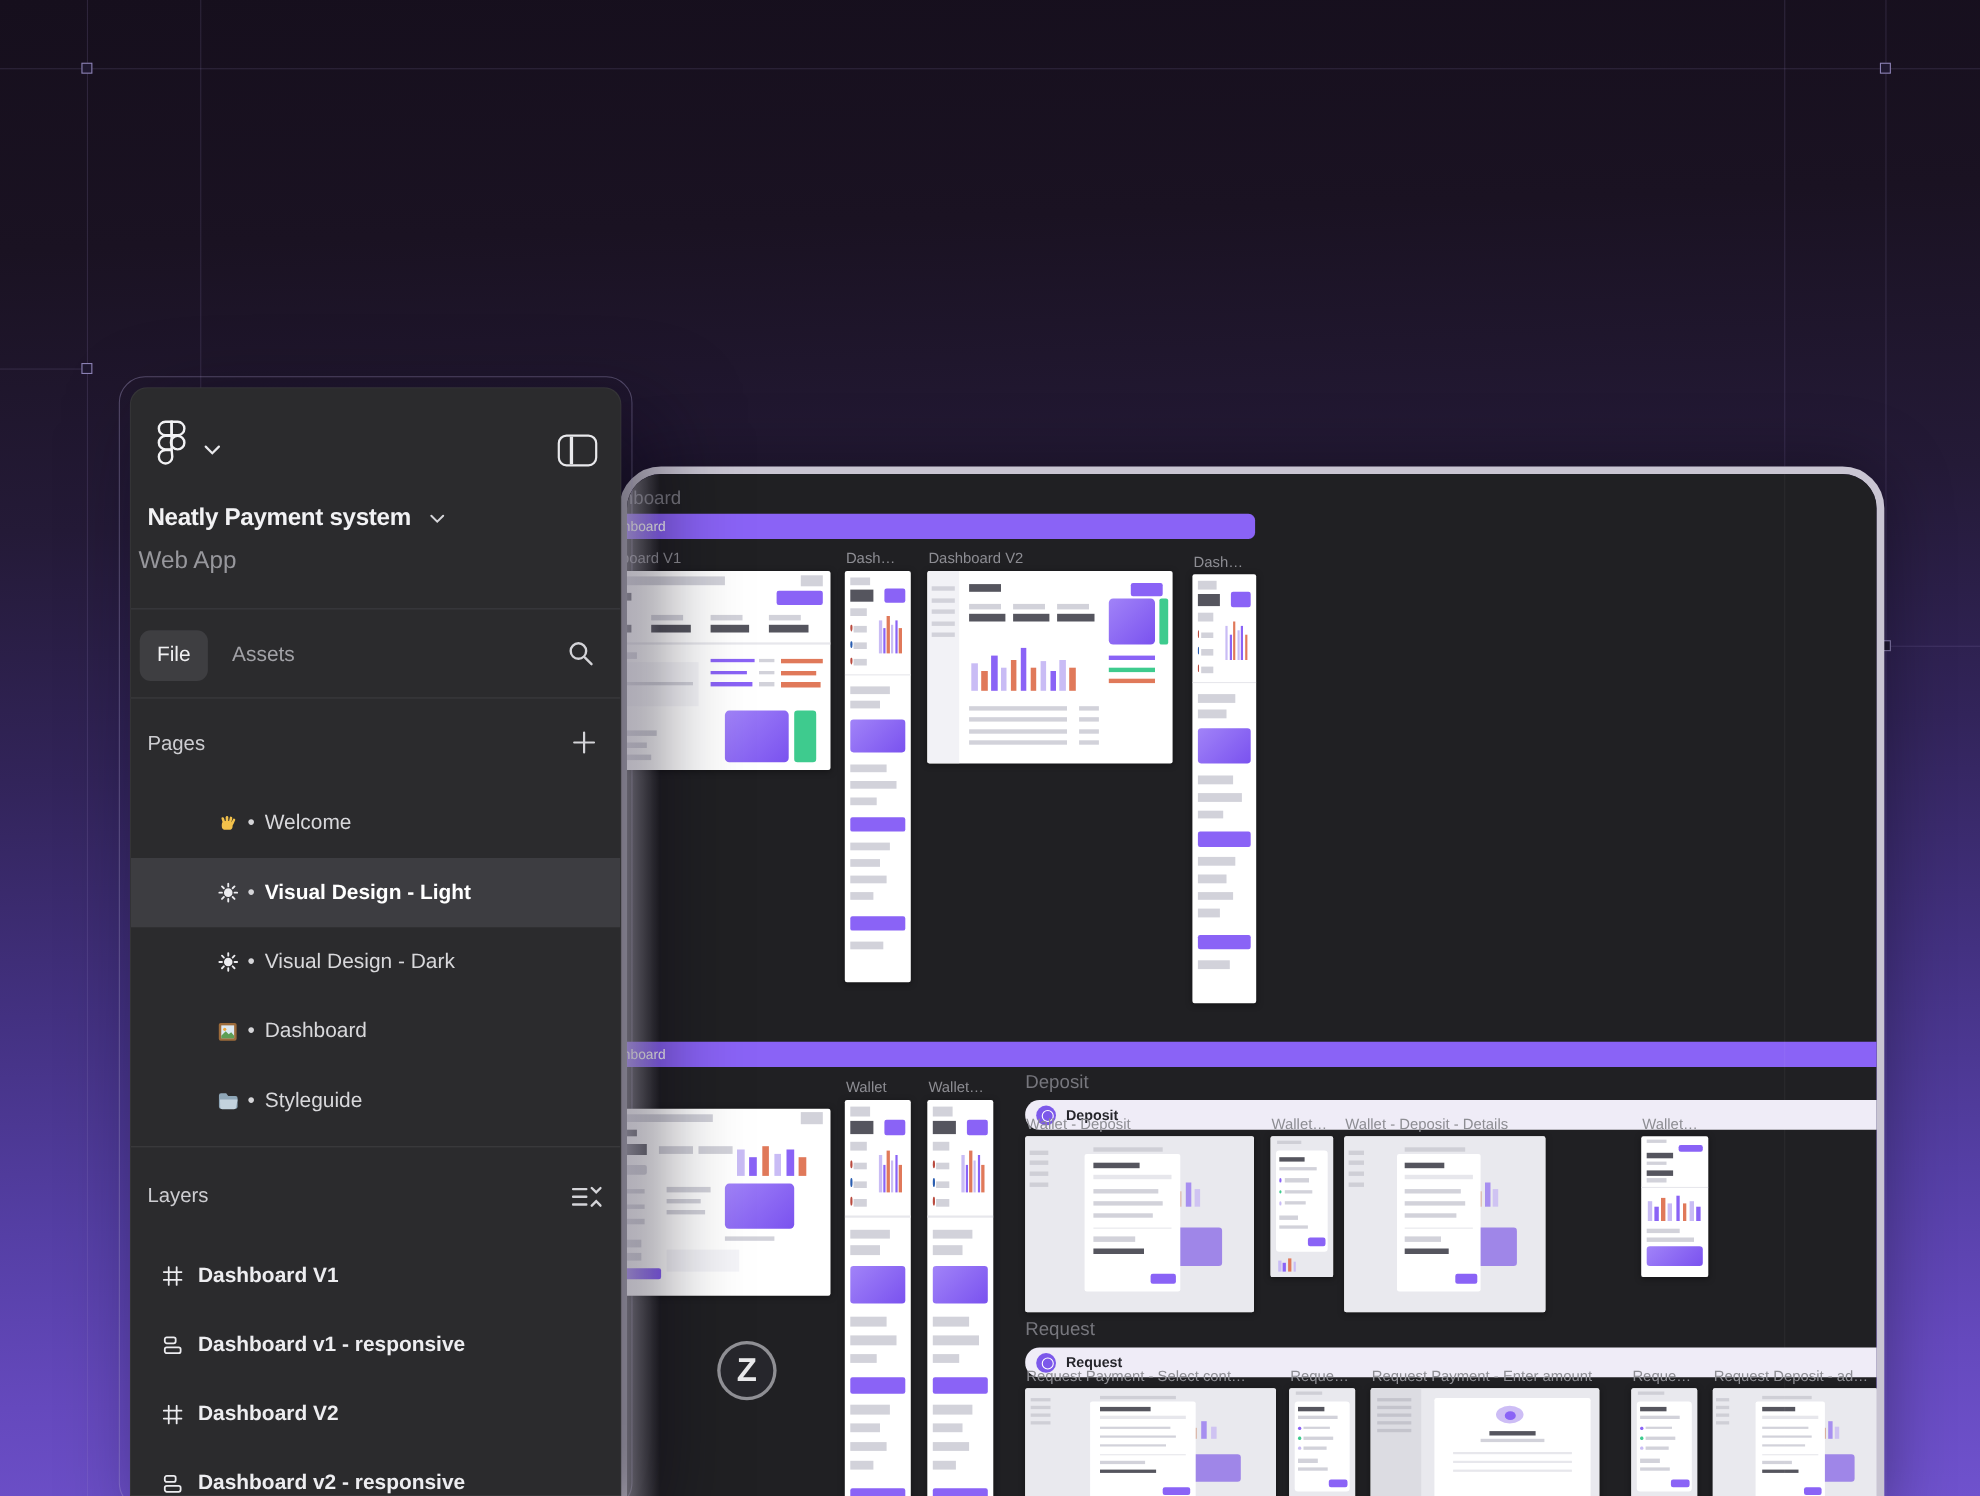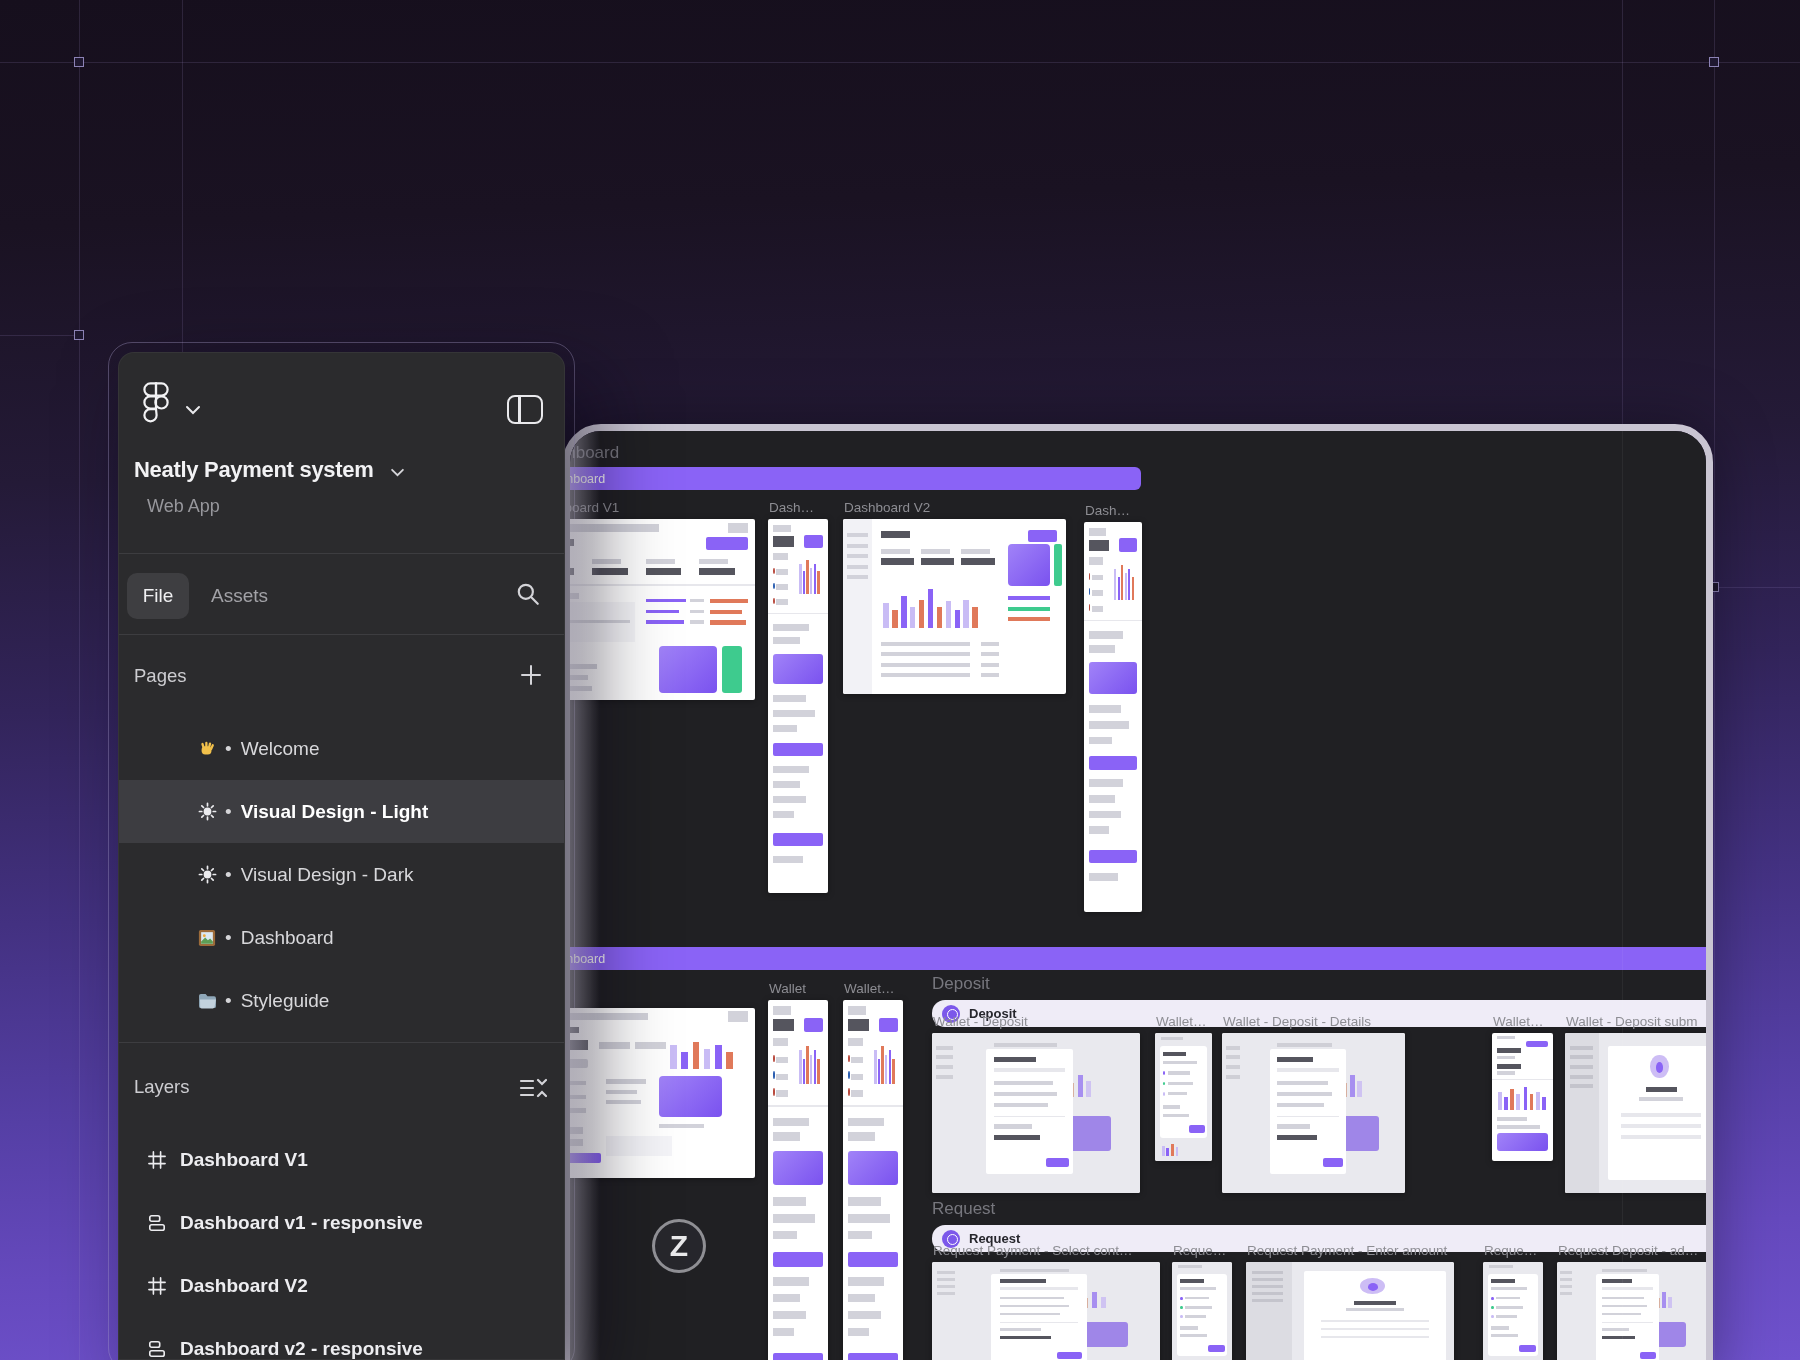--- a/index.html
+++ b/index.html
@@ -50,21 +50,21 @@
     box-shadow:26px 30px 80px rgba(8,4,18,0.55); overflow:hidden; z-index:20;
   }
   .p-header { position:absolute; left:0; top:0; width:100%; height:90px; }
   .figma-logo { position:absolute; left:22px; top:28px; }
   .logo-chev { position:absolute; left:66px; top:48px; }
   .toggle-btn { position:absolute; left:388px; top:42px; width:36px; height:29px; border:2.5px solid #e9e9ec; border-radius:8px; }
   .toggle-btn:after { content:""; position:absolute; left:9px; top:0; width:2.5px; height:100%; background:#e9e9ec; }
   .p-title-row { position:absolute; left:15px; top:104px; display:flex; align-items:center; }
   .p-title { font-size:22px; font-weight:700; color:#f2f2f4; letter-spacing:-0.3px; }
   .p-title-chev { margin-left:16px; margin-top:4px; }
-  .p-subtitle { position:absolute; left:28px; top:143px; font-size:18px; color:#97979c; }
+  .p-subtitle { position:absolute; left:7px; top:143px; font-size:22px; color:#97979c; }
   .p-div { position:absolute; left:0; width:100%; height:1px; background:#3d3d40; }
   .tab-file { position:absolute; left:8px; top:220px; width:62px; height:46px; background:#3e3e41; border-radius:10px; display:flex; align-items:center; justify-content:center; font-size:19px; font-weight:500; color:#f0f0f2; }
   .tab-assets { position:absolute; left:92px; top:220px; height:46px; display:flex; align-items:center; font-size:19px; color:#a2a2a7; }
   .search-btn { position:absolute; left:396px; top:228px; width:30px; height:30px; }
   .sec-head { position:absolute; left:15px; font-size:18.5px; color:#cdcdd1; font-weight:400; }
   .plus-btn { position:absolute; left:400px; width:24px; height:24px; }
   .collapse-btn { position:absolute; left:400px; width:28px; height:22px; }
   .page-row { position:absolute; left:0; width:100%; height:63px; display:flex; align-items:center; }
   .page-row.sel { background:#3d3d41; }
   .page-ic { margin-left:78px; width:20px; height:20px; flex:none; display:flex; align-items:center; justify-content:center; }
@@ -451,40 +451,20 @@
             <div class="p" style="left: 20%; top: 50%; width: 6%; height: 10%; background: rgb(138, 99, 246);"></div>
             <div class="p" style="left: 30%; top: 44%; width: 6%; height: 16%; background: rgb(224, 121, 90);"></div>
             <div class="p" style="left: 40%; top: 48%; width: 6%; height: 12%; background: rgb(201, 188, 245);"></div>
             <div class="p" style="left: 52%; top: 42%; width: 6%; height: 18%; background: rgb(138, 99, 246);"></div>
             <div class="p" style="left: 62%; top: 48%; width: 6%; height: 12%; background: rgb(224, 121, 90);"></div>
             <div class="p" style="left: 72%; top: 46%; width: 6%; height: 14%; background: rgb(201, 188, 245);"></div>
             <div class="p" style="left: 82%; top: 50%; width: 6%; height: 10%; background: rgb(138, 99, 246);"></div>
             <div class="p" style="left: 8%; top: 66%; width: 50%; height: 3%; background: rgb(210, 210, 218);"></div>
             <div class="p" style="left: 8%; top: 72%; width: 70%; height: 3%; background: rgb(210, 210, 218);"></div>
             <div class="p" style="left: 8%; top: 78%; width: 84%; height: 14%; background: linear-gradient(135deg, rgb(161, 131, 248), rgb(122, 82, 239)); border-radius: 3px;"></div>
-          </div>
-        </div>
-        <div class="frame" style="left: 995px; top: 602px; width: 155px; height: 160px;">
-          <span class="frame-label">Wallet - Deposit subm</span>
-          <div class="thumb">
-            <div class="p" style="left: 0%; top: 0%; width: 100%; height: 100%; background: rgb(233, 233, 238);"></div>
-            <div class="p" style="left: 0%; top: 0%; width: 22%; height: 100%; background: rgb(220, 220, 226);"></div>
-            <div class="p" style="left: 3%; top: 8%; width: 15%; height: 2.5%; background: rgb(196, 196, 204);"></div>
-            <div class="p" style="left: 3%; top: 14%; width: 15%; height: 2.5%; background: rgb(196, 196, 204);"></div>
-            <div class="p" style="left: 3%; top: 20%; width: 15%; height: 2.5%; background: rgb(196, 196, 204);"></div>
-            <div class="p" style="left: 3%; top: 26%; width: 15%; height: 2.5%; background: rgb(196, 196, 204);"></div>
-            <div class="p" style="left: 3%; top: 32%; width: 15%; height: 2.5%; background: rgb(196, 196, 204);"></div>
-            <div class="p" style="left: 28%; top: 8%; width: 68%; height: 84%; background: rgb(255, 255, 255); border-radius: 2px;"></div>
-            <div class="p" style="left: 55%; top: 14%; width: 12%; height: 14%; background: rgb(205, 189, 245); border-radius: 50%;"></div>
-            <div class="p" style="left: 58.5%; top: 18%; width: 5%; height: 7%; background: rgb(138, 99, 246); border-radius: 50%;"></div>
-            <div class="p" style="left: 52%; top: 34%; width: 20%; height: 3%; background: rgb(85, 85, 94);"></div>
-            <div class="p" style="left: 48%; top: 40%; width: 28%; height: 2.5%; background: rgb(210, 210, 218);"></div>
-            <div class="p" style="left: 36%; top: 50%; width: 52%; height: 2.5%; background: rgb(231, 231, 236);"></div>
-            <div class="p" style="left: 36%; top: 57%; width: 52%; height: 2.5%; background: rgb(231, 231, 236);"></div>
-            <div class="p" style="left: 36%; top: 64%; width: 52%; height: 2.5%; background: rgb(231, 231, 236);"></div>
           </div>
         </div>
         <div class="frame" style="left: 362px; top: 831px; width: 228px; height: 115px;">
           <span class="frame-label">Request Payment - Select cont…</span>
           <div class="thumb">
             <div class="p" style="left: 0%; top: 0%; width: 100%; height: 100%; background: rgb(233, 233, 238);"></div>
             <div class="p" style="left: 2%; top: 8%; width: 8%; height: 2.5%; background: rgb(207, 207, 214);"></div>
             <div class="p" style="left: 2%; top: 14%; width: 8%; height: 2.5%; background: rgb(207, 207, 214);"></div>
             <div class="p" style="left: 2%; top: 20%; width: 8%; height: 2.5%; background: rgb(207, 207, 214);"></div>
             <div class="p" style="left: 2%; top: 26%; width: 8%; height: 2.5%; background: rgb(207, 207, 214);"></div>

